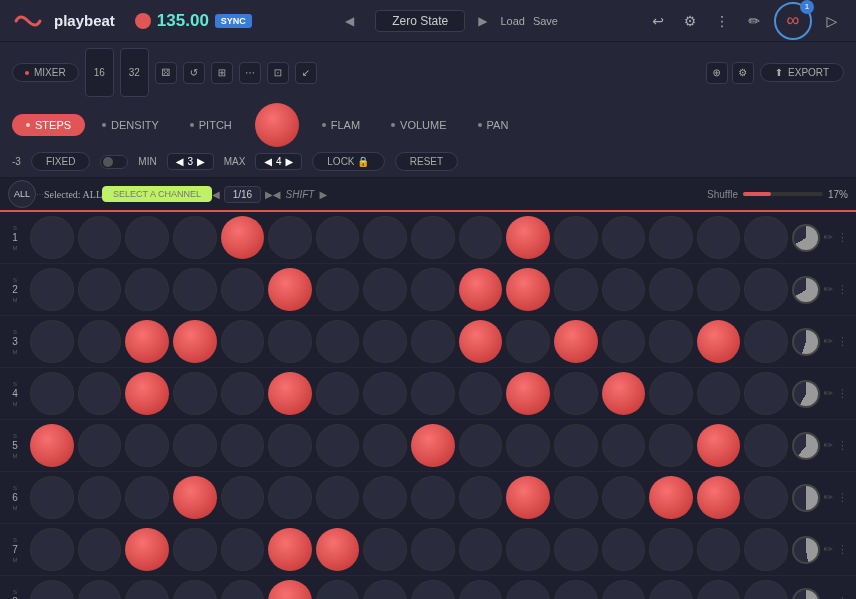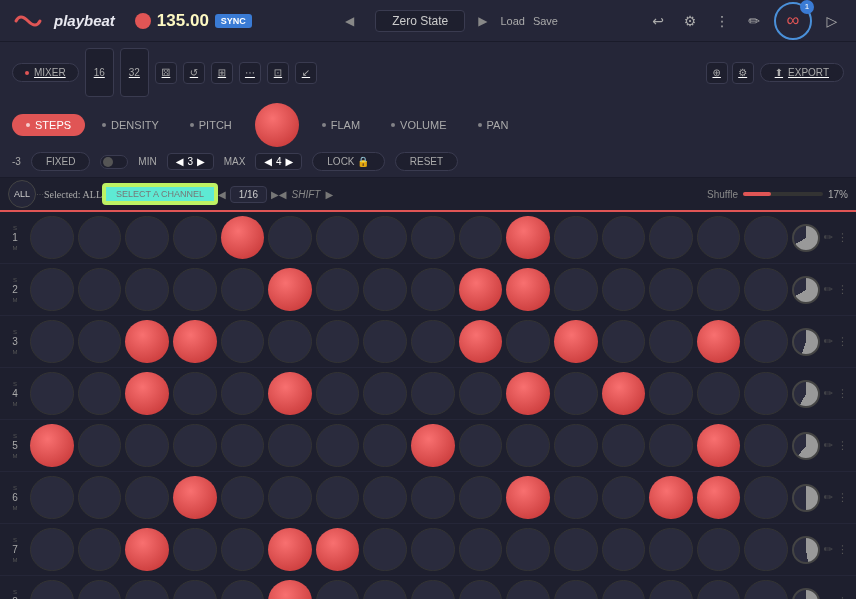--- a/index.html
+++ b/index.html
@@ -20,36 +20,35 @@
       align-items: center;
       padding: 0 12px;
       gap: 10px;
       border-bottom: 1px solid #1a1b2a;
     }
     .app-title {
       font-size: 15px;
       font-weight: 600;
       color: #e8e8f0;
       margin-right: 10px;
-      font-style: italic;
     }
     .bpm-display {
       display: flex;
       align-items: center;
       gap: 6px;
     }
     .bpm-dot {
       width: 16px; height: 16px;
       background: #e05555;
       border-radius: 50%;
     }
     .bpm-value {
       font-size: 17px;
       font-weight: 700;
-      color: #fef9c3;
+      color: #5eead4;
     }
     .sync-btn {
       background: #3a7bd5;
       color: #fff;
       font-size: 9px;
       font-weight: 700;
       padding: 2px 6px;
       border-radius: 3px;
       cursor: pointer;
       border: none;
@@ -118,21 +117,20 @@
     #control-panel {
       background: #252638;
       padding: 6px 12px;
       border-bottom: 1px solid #1a1b2a;
     }
     .ctrl-row1 {
       display: flex;
       align-items: center;
       gap: 6px;
       margin-bottom: 6px;
-      text-decoration: underline;
     }
     .ctrl-pill {
       background: #1e1f2e;
       border: 1px solid #3a3b50;
       border-radius: 20px;
       padding: 3px 12px;
       font-size: 10px;
       color: #aaa;
       cursor: pointer;
       display: flex; align-items: center; gap: 5px;
@@ -281,22 +279,22 @@
       border-radius: 50%;
       width: 28px; height: 28px;
       display: flex; align-items: center; justify-content: center;
       font-size: 9px; color: #ccc; cursor: pointer;
       flex-shrink: 0;
     }
     .selected-label {
       font-size: 10px; color: #aaa; font-family: Liberation Serif, serif;
     }
     .channel-select {
-      background: #5eead4;
-      border: 4px solid #bef264;
+      background: #bef264;
+      border: 1px solid #bef264;
       border-radius: 4px;
       padding: 2px 10px;
       font-size: 9px; color: #777;
       cursor: pointer;
     }
     .division-ctrl {
       display: flex; align-items: center; gap: 4px;
     }
     .div-arrow { font-size: 10px; color: #777; cursor: pointer; }
     .div-val {

